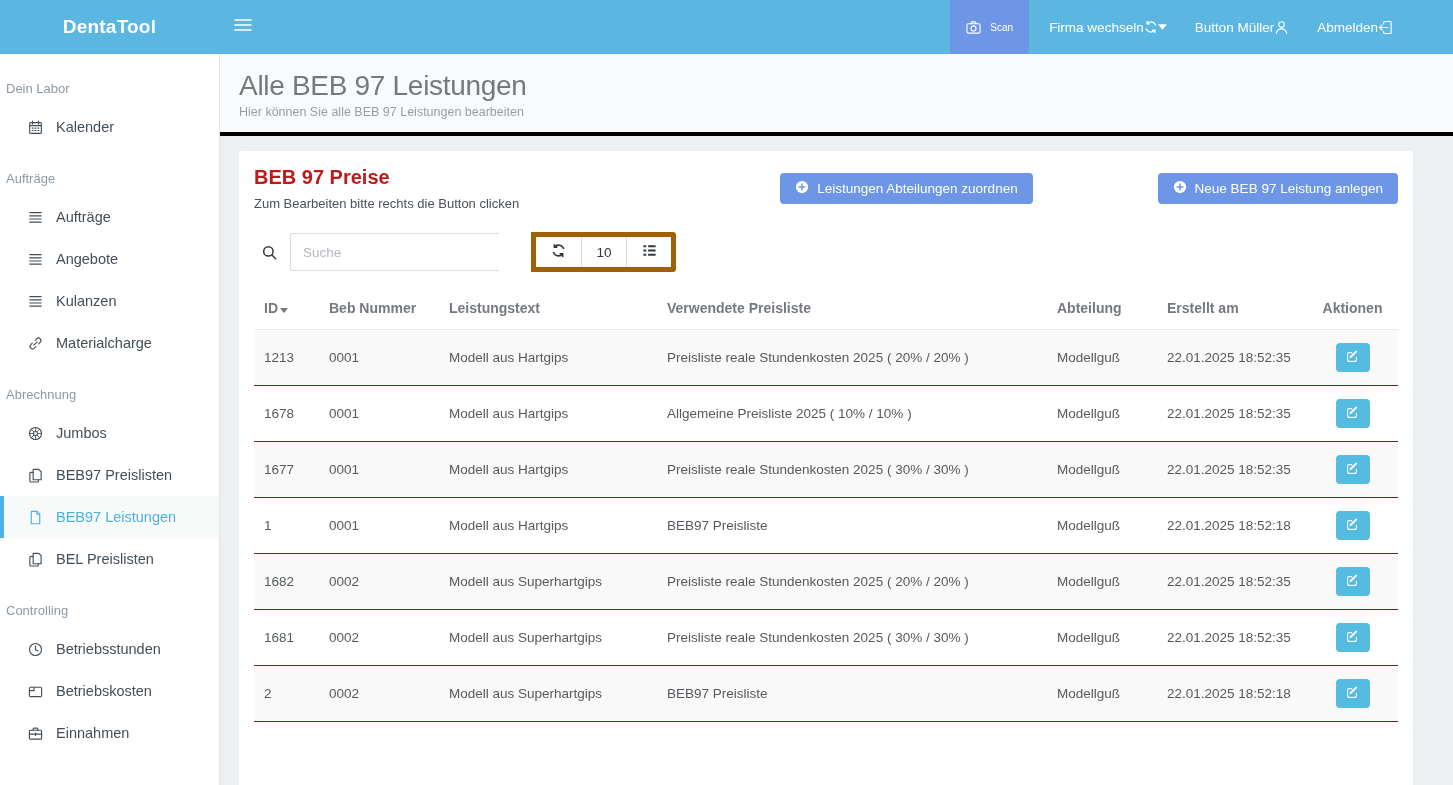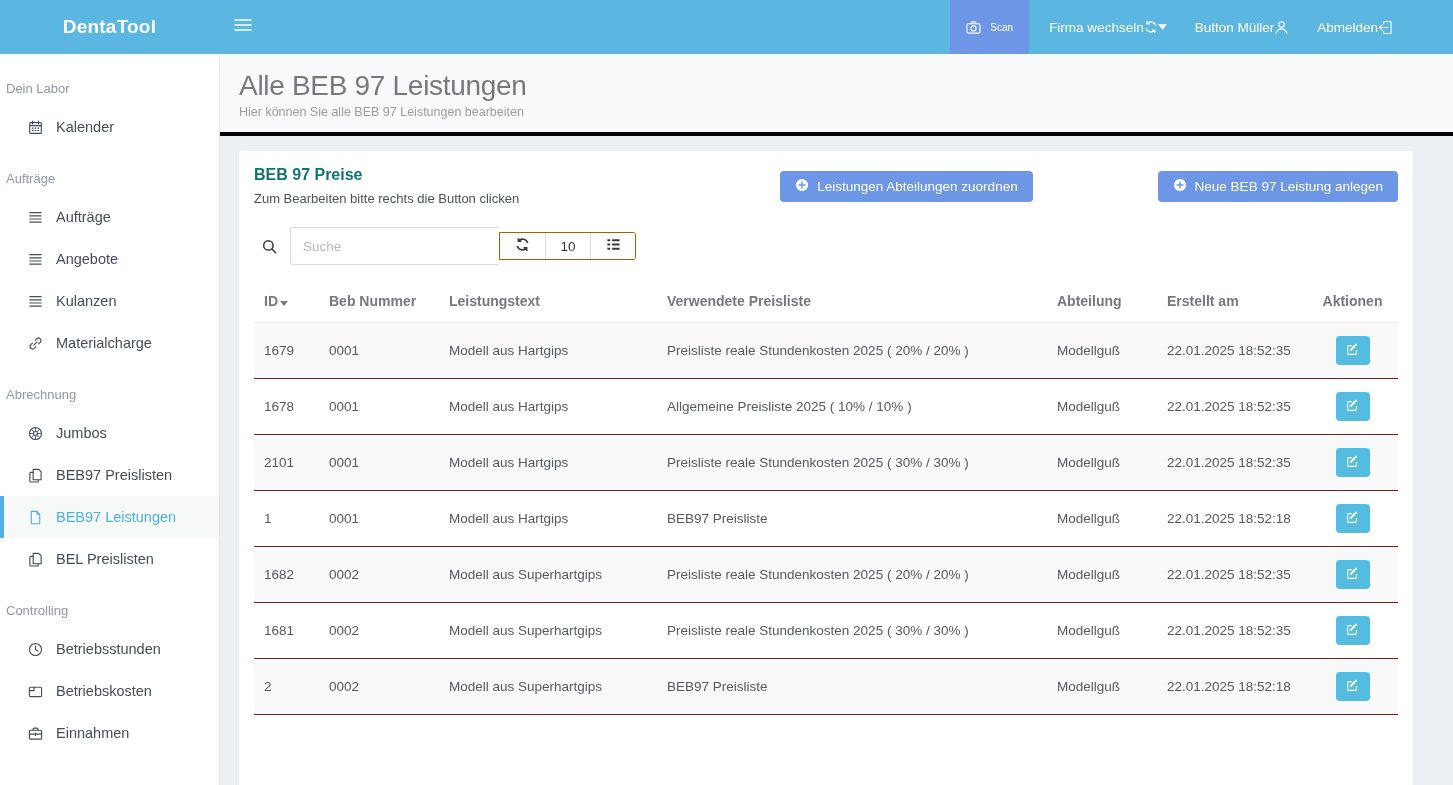--- a/index.html
+++ b/index.html
@@ -32,31 +32,31 @@
   .main { flex:1; display:flex; flex-direction:column; min-width:0; }
   .page-head { background:#f9fafb; border-bottom:4px solid #000000; padding:16px 40px 13px 19px; }
   .page-title { font-size:28px; font-weight:400; color:#76797c; letter-spacing:-.3px; }
   .page-subtitle { font-size:12.5px; color:#9a9da0; margin-top:3px; }
   .content { flex:1; padding:15px 40px 0 19px; overflow:hidden; }
 
   
   .card { background:#fff; border-radius:3px; padding:15px 15px 0; height:110%; box-shadow:0 1px 1px rgba(0,0,0,.05); }
   .card-head { display:flex; align-items:center; }
   .card-titles { flex:0 0 46%; }
-  .card-title { font-size:16px; font-weight:700; color:#0f766e; }
+  .card-title { font-size:20px; font-weight:700; color:#b91c1c; }
   .card-sub { font-size:13px; color:#4c5257; margin-top:7px; }
   .btn-primary { background:#6d97e6; color:#fff; border:none; border-radius:4px; padding:0 15px; height:31px; font-size:13.5px; display:inline-flex; align-items:center; gap:8px; cursor:pointer; font-family:inherit; white-space:nowrap; }
   .btn-create { margin-left:auto; }
 
   
   .toolbar { display:flex; align-items:center; margin-top:21px; }
   .search-glyph { color:#33383c; margin:0 13px 0 8px; display:flex; }
   .search-input { width:209px; height:38px; border:1px solid #d8dbde; border-right:none; border-radius:3px 0 0 3px; padding:0 12px; font-size:13.5px; color:#737373; outline:none; font-family:inherit; }
   .search-input::placeholder { color:#b4b9bd; }
-  .btn-group { display:flex; height:28px; border:1px solid #a16207; border-radius:0 3px 3px 0; overflow:hidden; }
+  .btn-group { display:flex; height:40px; border:5px solid #a16207; border-radius:0 3px 3px 0; overflow:hidden;margin-left:32px; }
   .tool-btn { width:45px; display:flex; align-items:center; justify-content:center; background:#fff; border:none; border-left:1px solid #d8dbde; color:#33383c; font-size:13.5px; cursor:pointer; font-family:inherit; }
   .btn-group .tool-btn:first-child { border-left:none; }
 
   
   table { width:100%; border-collapse:collapse; table-layout:fixed; margin-top:20px; }
   th { text-align:left; font-size:14px; color:#75797d; font-weight:700; padding:8px 10px 13px; border-bottom:1px solid #e8ebed; }
   th.c-actions { text-align:center; }
   th .sort-caret { display:inline-block; margin-left:2px; color:#75797d; }
   td { font-size:13.5px; color:#555a5e; padding:0 10px; height:56px; border-top:1px solid #7f1d1d; overflow:hidden; white-space:nowrap; }
   tbody tr:first-child td { border-top:none; }
@@ -343,21 +343,21 @@
               <th>Beb Nummer</th>
               <th>Leistungstext</th>
               <th>Verwendete Preisliste</th>
               <th>Abteilung</th>
               <th>Erstellt am</th>
               <th class="c-actions">Aktionen</th>
             </tr>
           </thead>
           <tbody>
           <tr class="data-row">
-            <td>1679</td>
+            <td>1213</td>
             <td>0001</td>
             <td>Modell aus Hartgips</td>
             <td>Preisliste reale Stundenkosten 2025 ( 20% / 20% )</td>
             <td>Modellguß</td>
             <td>22.01.2025 18:52:35</td>
             <td class="c-actions">
               <button class="edit-btn">
                 <span class="icon"><svg viewBox="0 0 16 16" width="13" height="13">
                         <path d="M12.8 8.6V13a1 1 0 0 1-1 1H3a1 1 0 0 1-1-1V4.2a1 1 0 0 1 1-1h4.6" stroke="currentColor" fill="none" stroke-width="1.3"></path>
                         <path d="M6.6 9.4l7.2-7.2-1.6-1.6L5 7.8l-.6 2.2z" fill="currentColor"></path>
@@ -377,21 +377,21 @@
               <button class="edit-btn">
                 <span class="icon"><svg viewBox="0 0 16 16" width="13" height="13">
                         <path d="M12.8 8.6V13a1 1 0 0 1-1 1H3a1 1 0 0 1-1-1V4.2a1 1 0 0 1 1-1h4.6" stroke="currentColor" fill="none" stroke-width="1.3"></path>
                         <path d="M6.6 9.4l7.2-7.2-1.6-1.6L5 7.8l-.6 2.2z" fill="currentColor"></path>
                       </svg></span>
               </button>
             </td>
           </tr>
 
           <tr class="data-row">
-            <td>2101</td>
+            <td>1677</td>
             <td>0001</td>
             <td>Modell aus Hartgips</td>
             <td>Preisliste reale Stundenkosten 2025 ( 30% / 30% )</td>
             <td>Modellguß</td>
             <td>22.01.2025 18:52:35</td>
             <td class="c-actions">
               <button class="edit-btn">
                 <span class="icon"><svg viewBox="0 0 16 16" width="13" height="13">
                         <path d="M12.8 8.6V13a1 1 0 0 1-1 1H3a1 1 0 0 1-1-1V4.2a1 1 0 0 1 1-1h4.6" stroke="currentColor" fill="none" stroke-width="1.3"></path>
                         <path d="M6.6 9.4l7.2-7.2-1.6-1.6L5 7.8l-.6 2.2z" fill="currentColor"></path>

